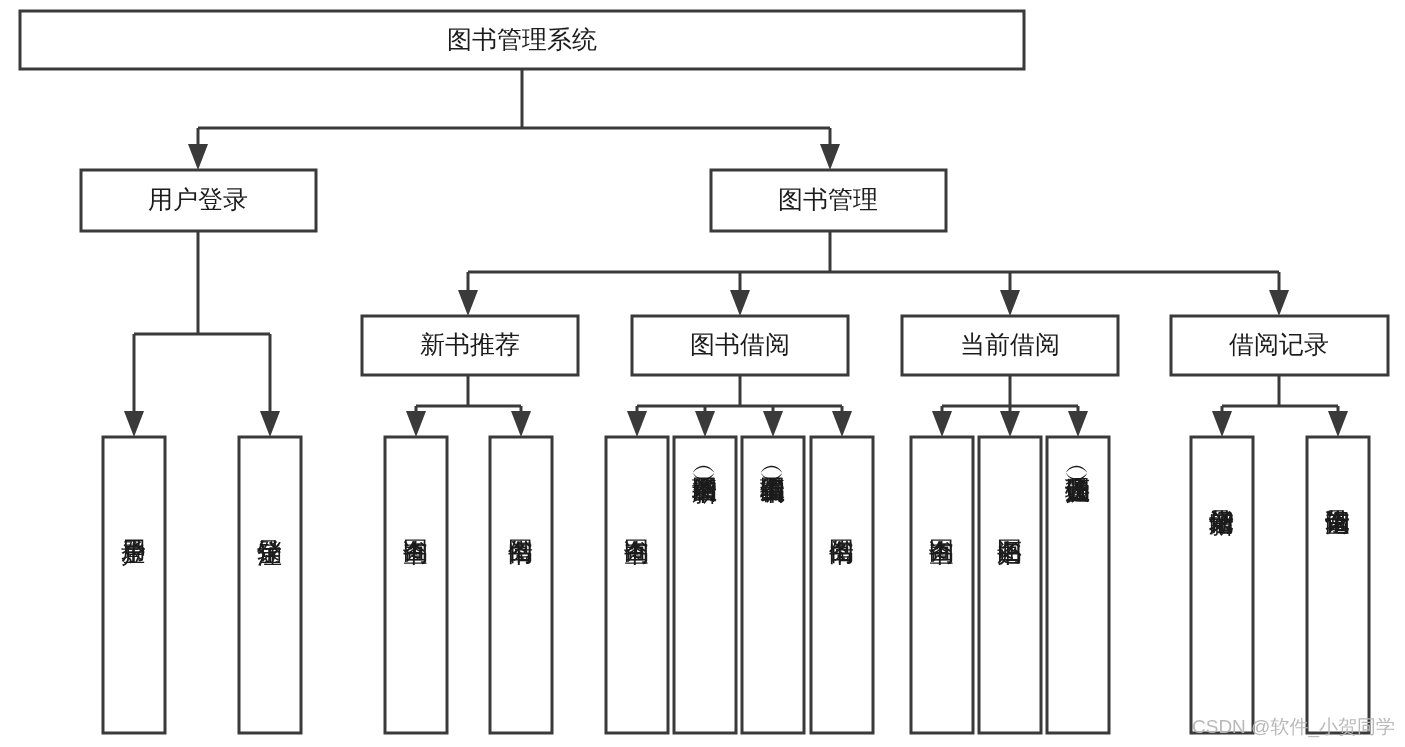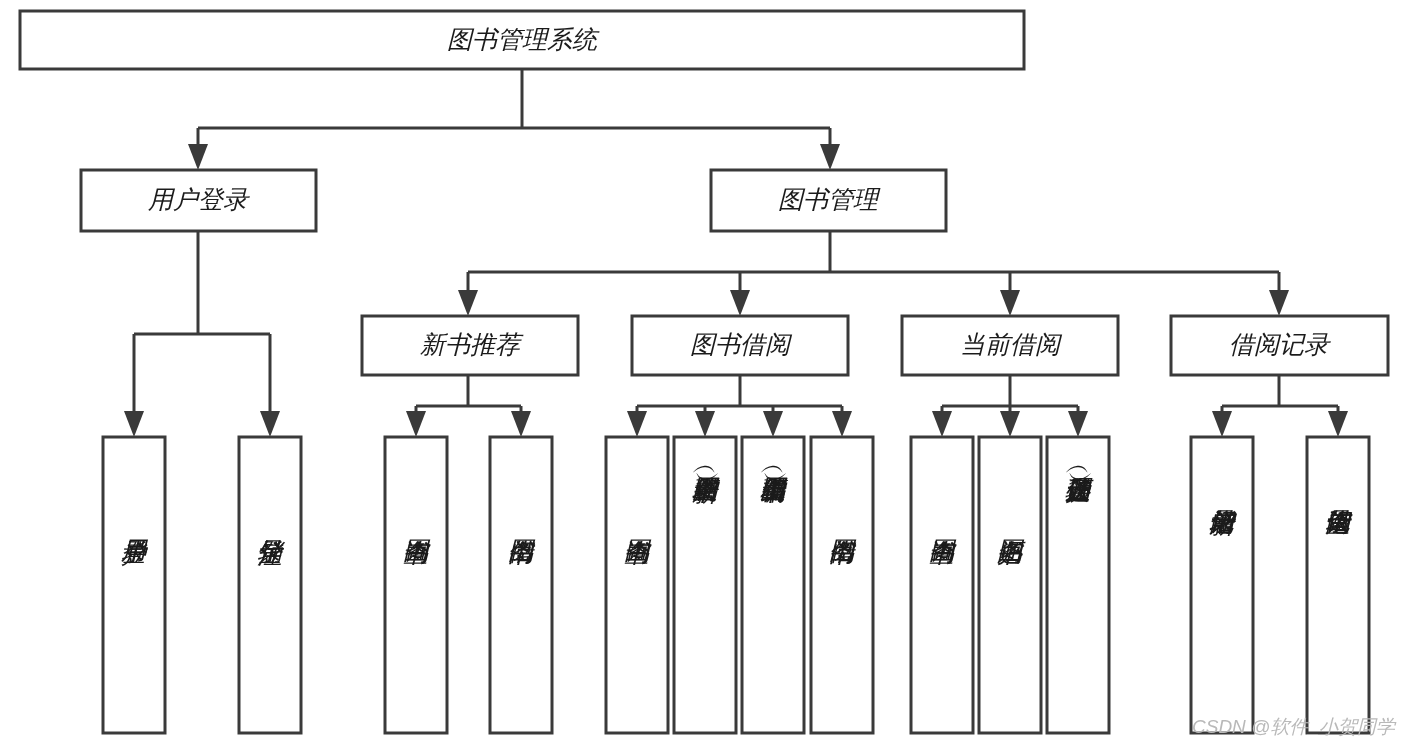--- a/index.html
+++ b/index.html
@@ -13,21 +13,20 @@
     font-family: "Liberation Sans", "DejaVu Sans", sans-serif;
     position: relative;
     overflow: hidden;
   }
   #diagram-root {
     position: absolute;
     left: 0;
     top: 0;
     width: 1405px;
     height: 548px;
-    font-style: italic;
   }
   .node-box {
     fill: #ffffff;
     stroke: #3a3a3a;
     stroke-width: 3;
   }
   .node-label {
     font-family: "Liberation Sans", "DejaVu Sans", sans-serif;
     fill: #1b1b1b;
     text-anchor: middle;

